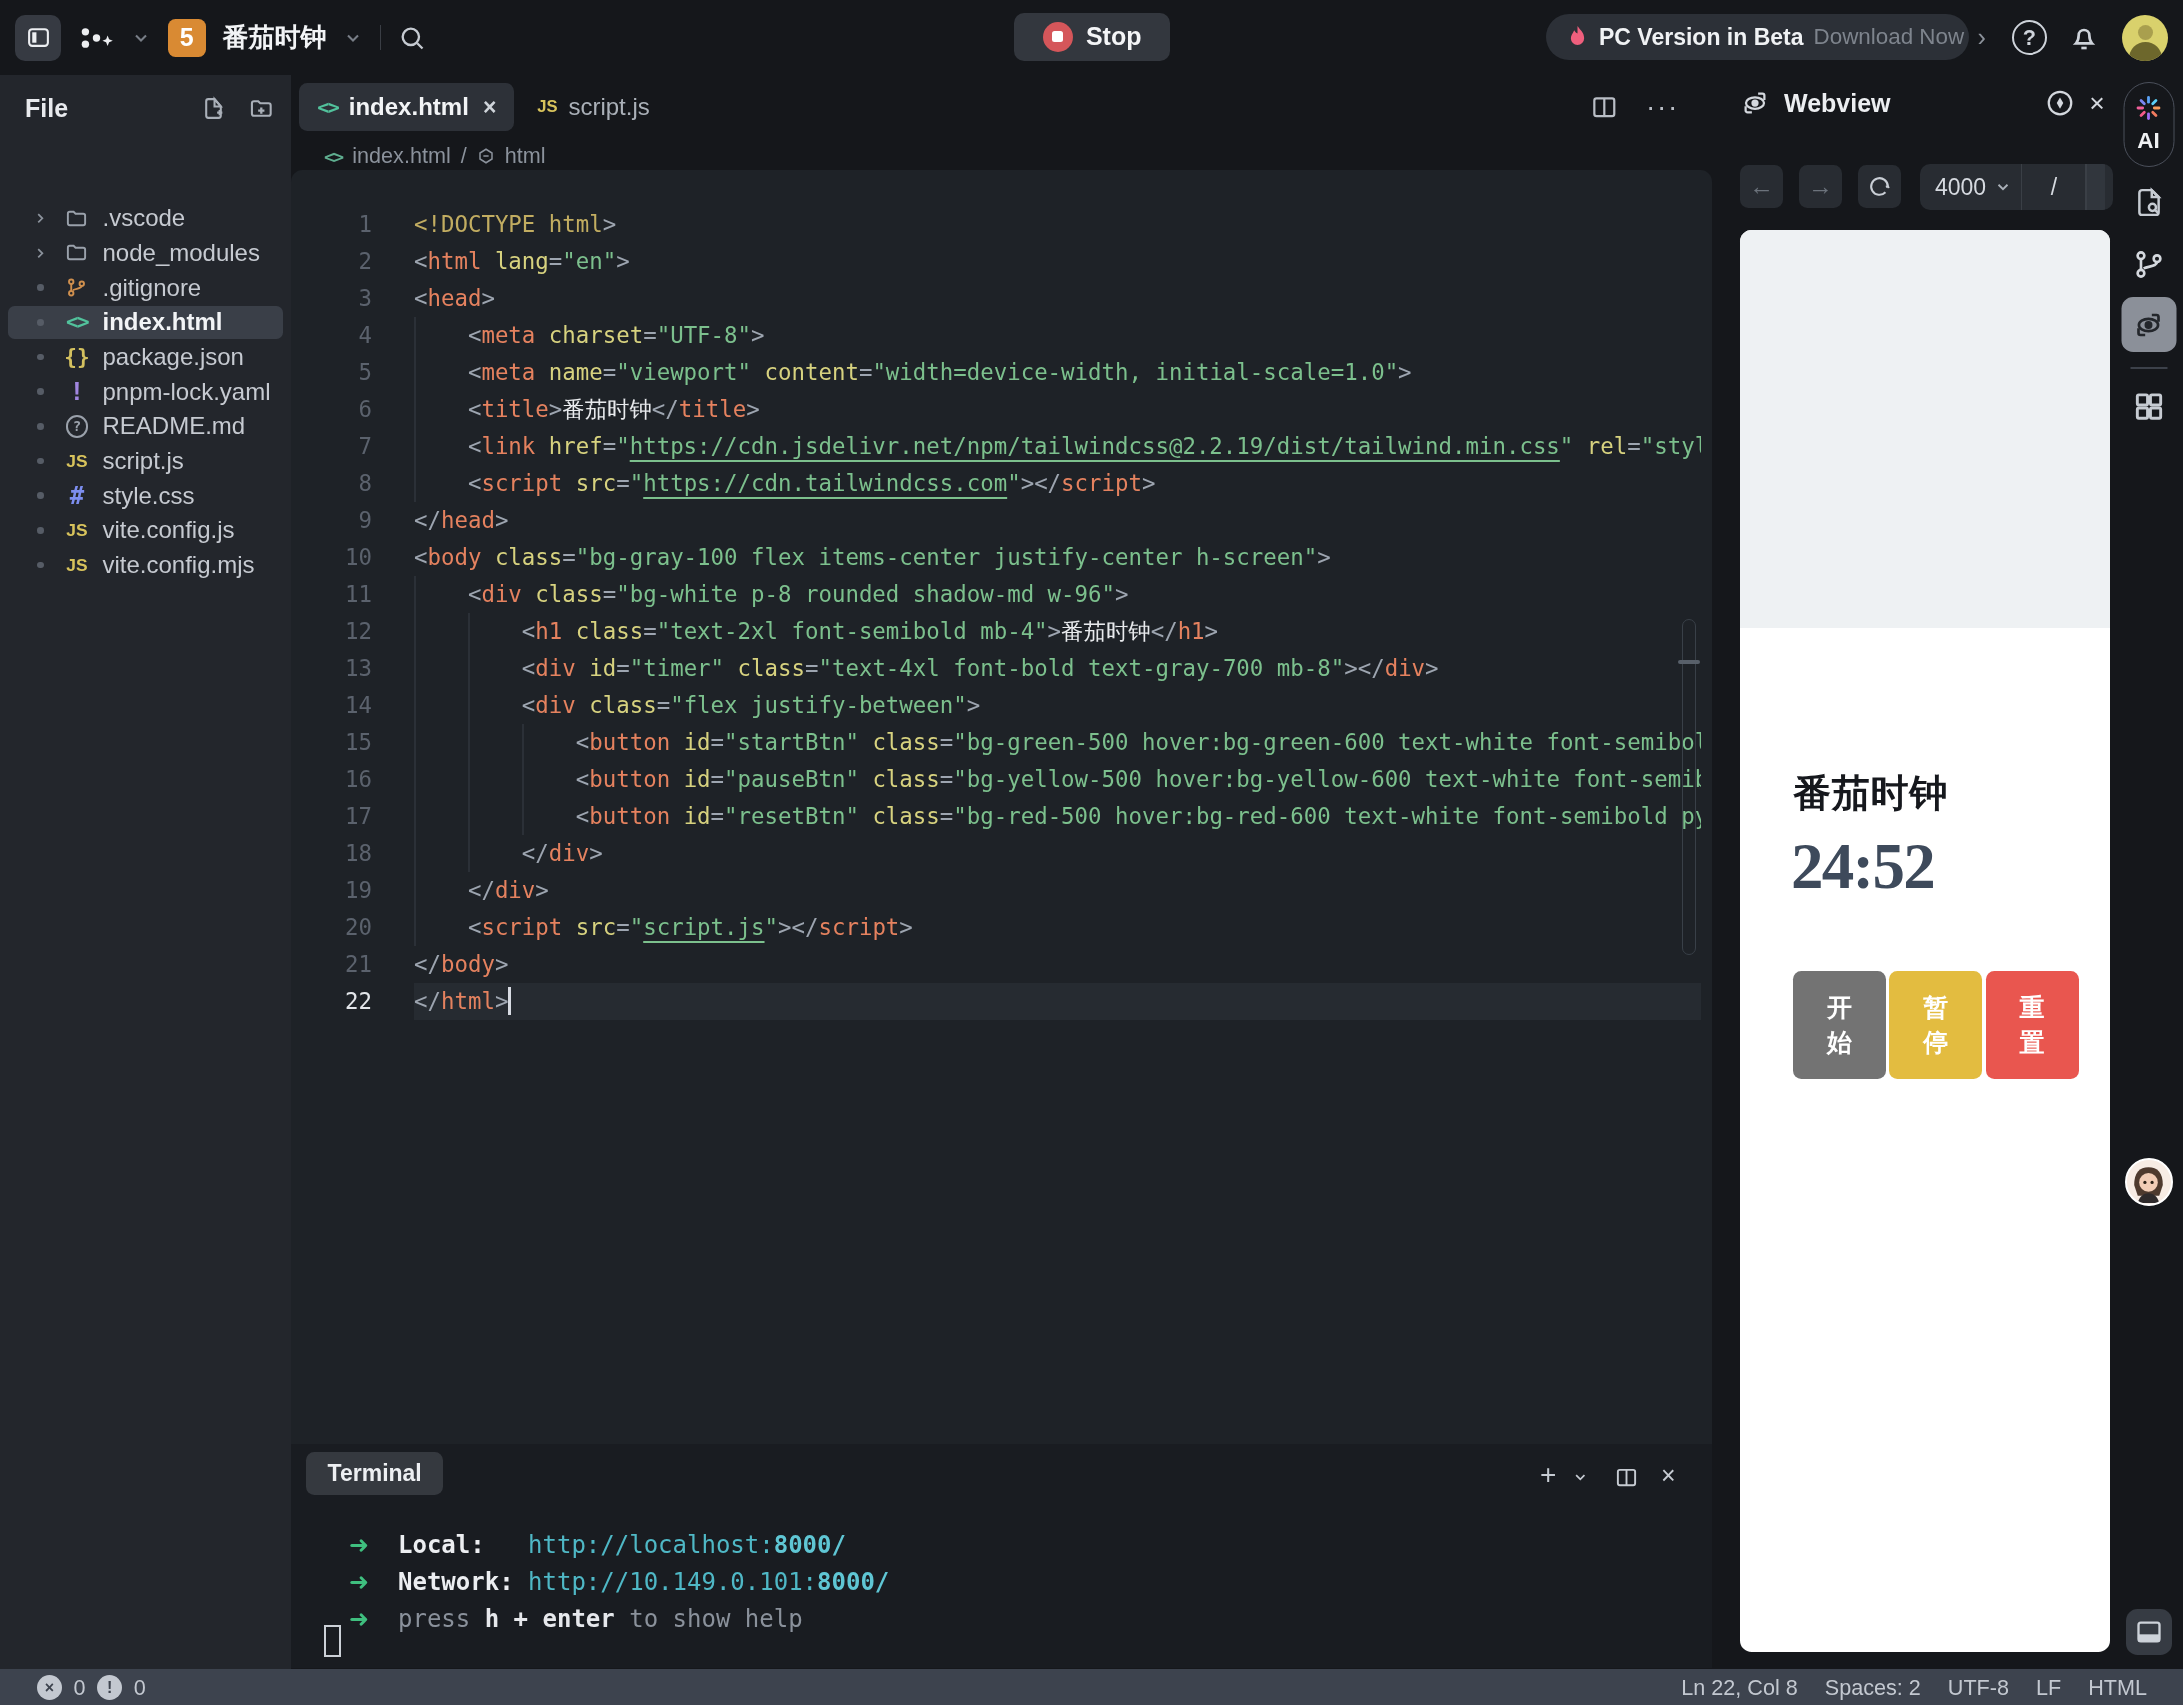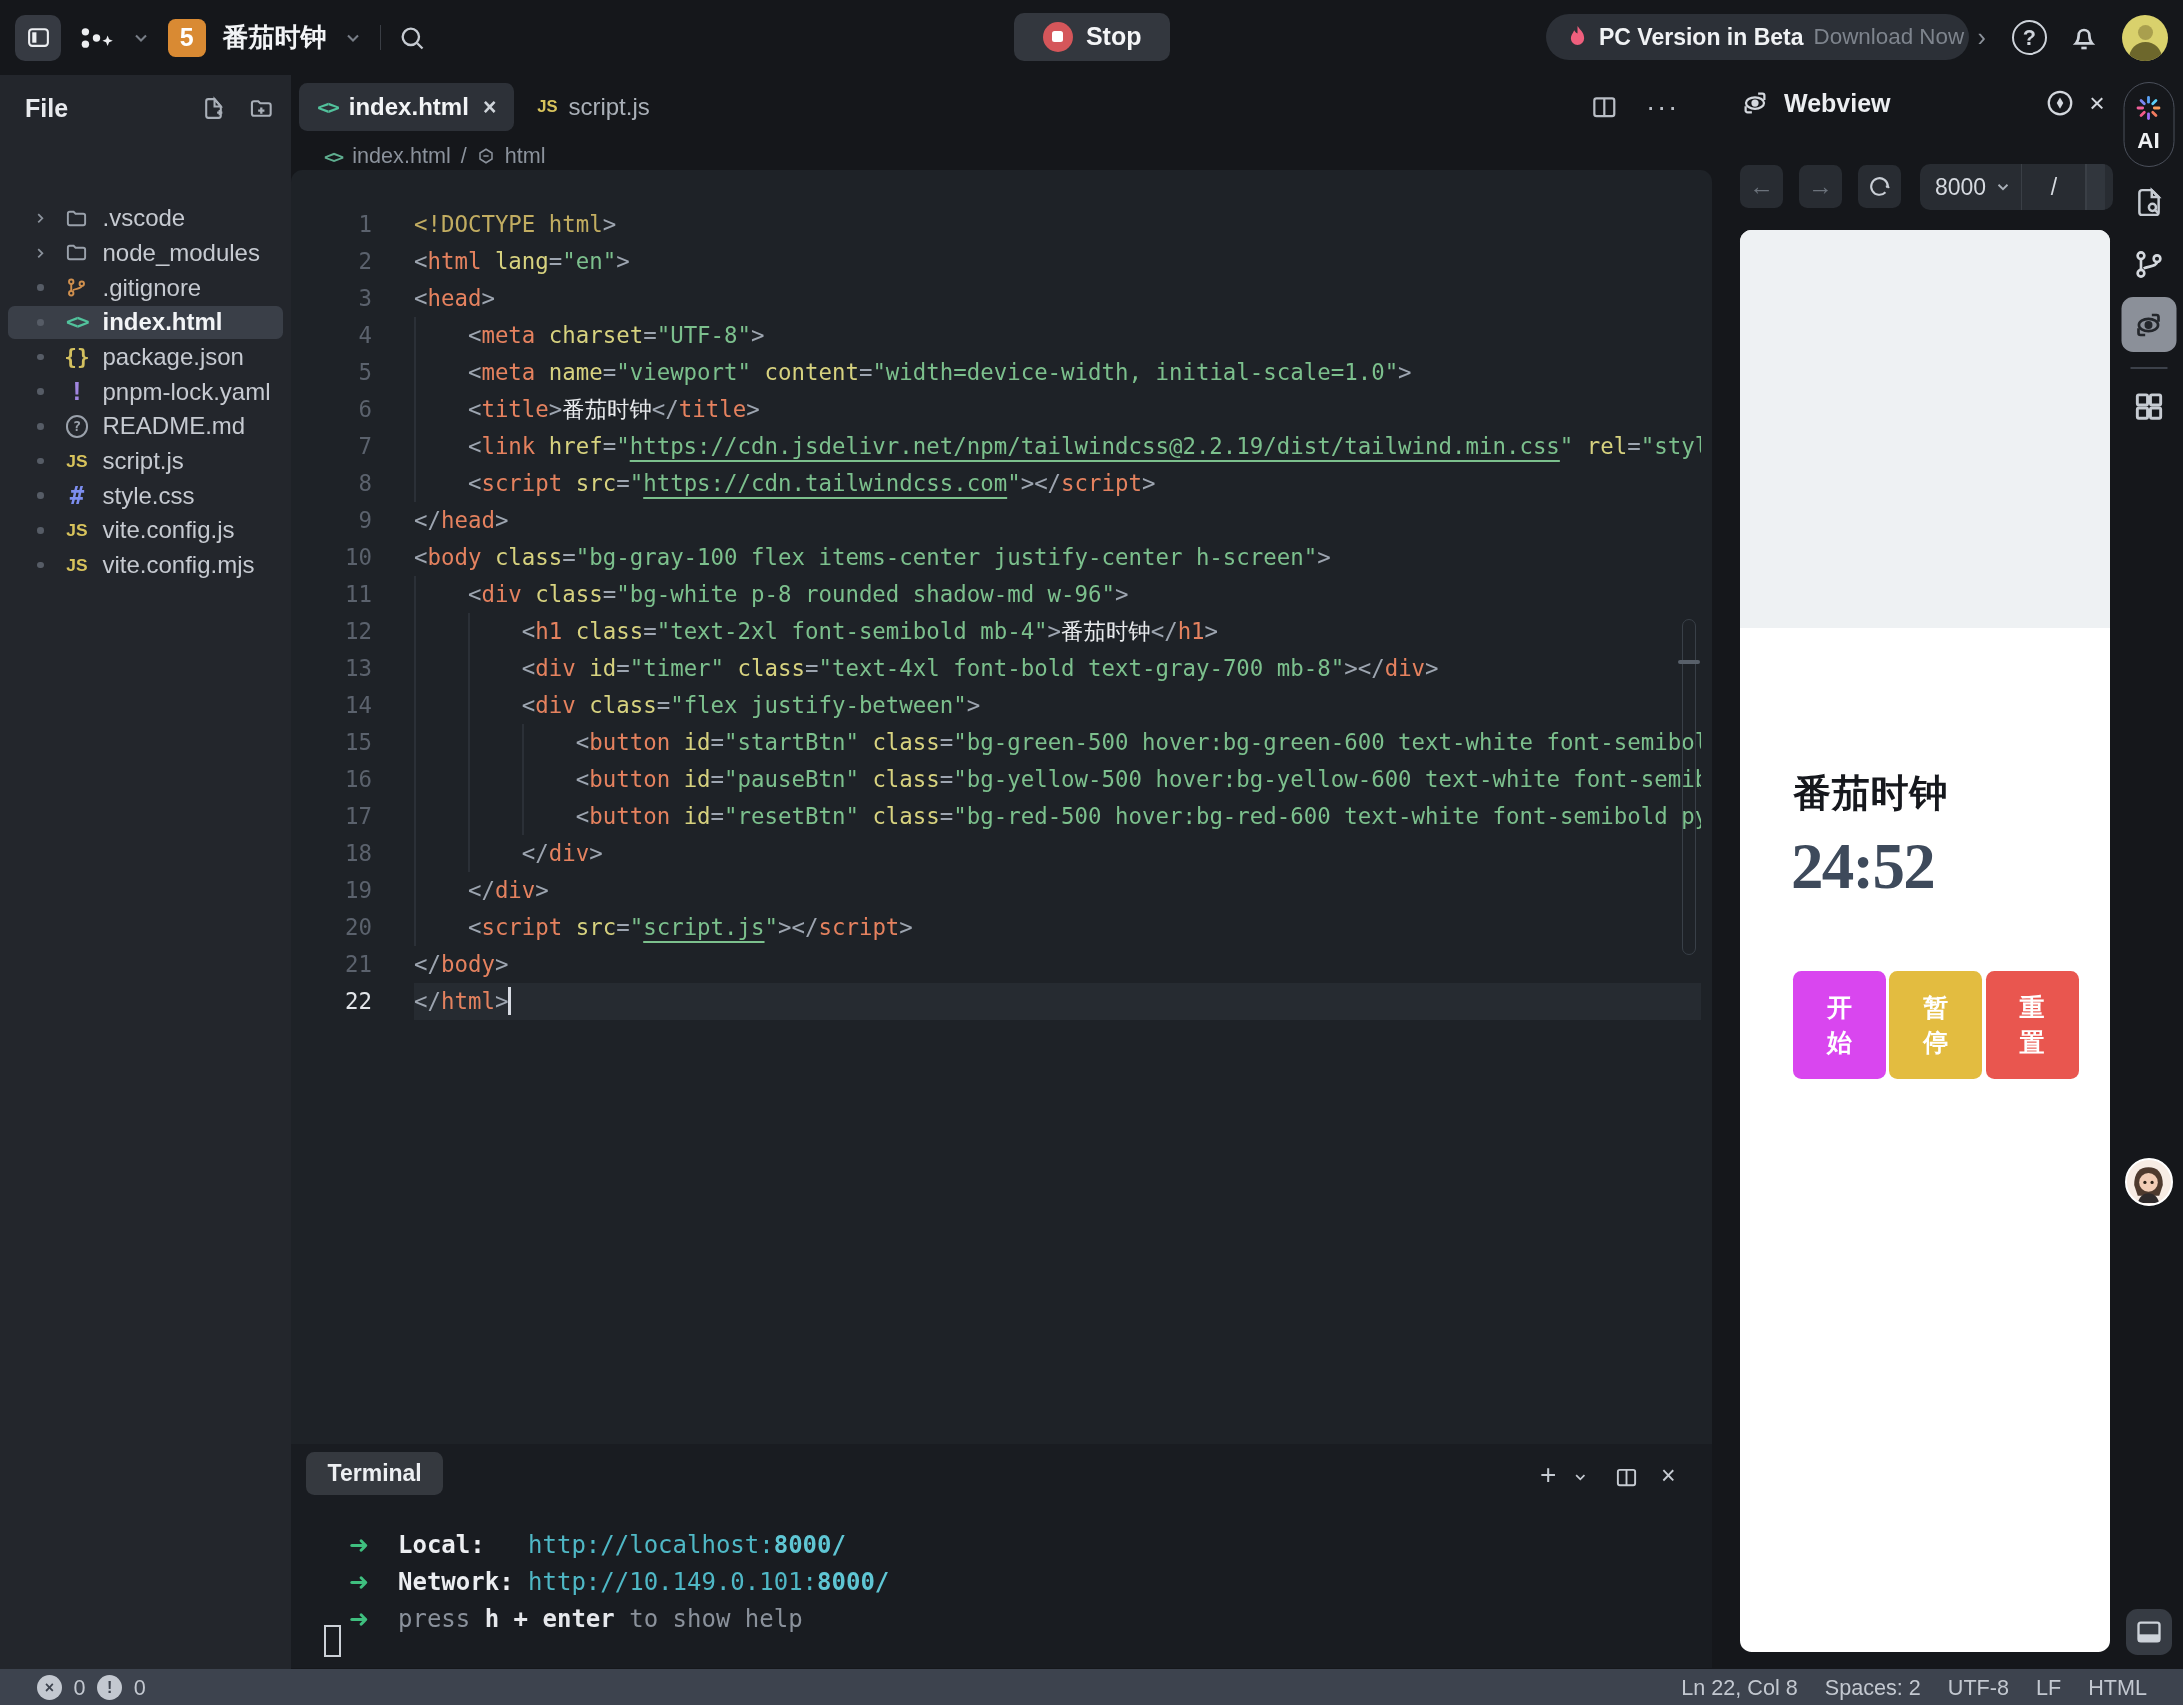--- a/index.html
+++ b/index.html
@@ -521,37 +521,37 @@
     <div class="wv-navbtn" style="left:28px">←</div>
     <div class="wv-navbtn" style="left:87px">→</div>
     <div class="wv-navbtn" style="left:146px">
       <svg width="25" height="25" viewBox="0 0 24 24" fill="none" stroke="#c9ced5" stroke-width="2">
         <path d="M20 12a8 8 0 10-2.3 5.6"></path>
           <path d="M20 12v-5M20 12h-5" stroke-width="0"></path>
         <path d="M21 13.5l-1-1.6-1.9.4" fill="none"></path>
       </svg>
     </div>
     <div id="wv-addr">
-      <span id="wv-port">8000</span>
+      <span id="wv-port">4000</span>
       <span style="margin:0 8.3px">
         <svg width="18" height="18" viewBox="0 0 24 24" fill="none" stroke="#aab0b8" stroke-width="2.5">
             <path d="M6 9l6 6 6-6"></path>
           </svg>
       </span>
       <span class="asep"></span>
       <span id="wv-path">/</span>
       <span class="asep"></span>
       <span id="wv-stub"></span>
     </div>
     <div id="wv-page">
       <div id="wv-gray"></div>
       <div id="wv-heading" style="color: rgb(22, 24, 29);">番茄时钟</div>
       <div id="wv-timer" style="color: rgb(62, 74, 91);">24:52</div>
       <div id="wv-buttons">
-          <button class="wv-btn" style="background: #d946ef;">开始</button>
+          <button class="wv-btn" style="background: #737373;">开始</button>
           <button class="wv-btn" style="background: rgb(227, 188, 64);">暂停</button>
           <button class="wv-btn" style="background: rgb(233, 86, 79);">重置</button>
         </div>
     </div>
   </div>
 
   <div id="rail">
     <div id="ai-pill" class="rail-c">
       <span>
         <svg width="28" height="28" viewBox="0 0 24 24" fill="none" stroke-width="2.4" stroke-linecap="round">

